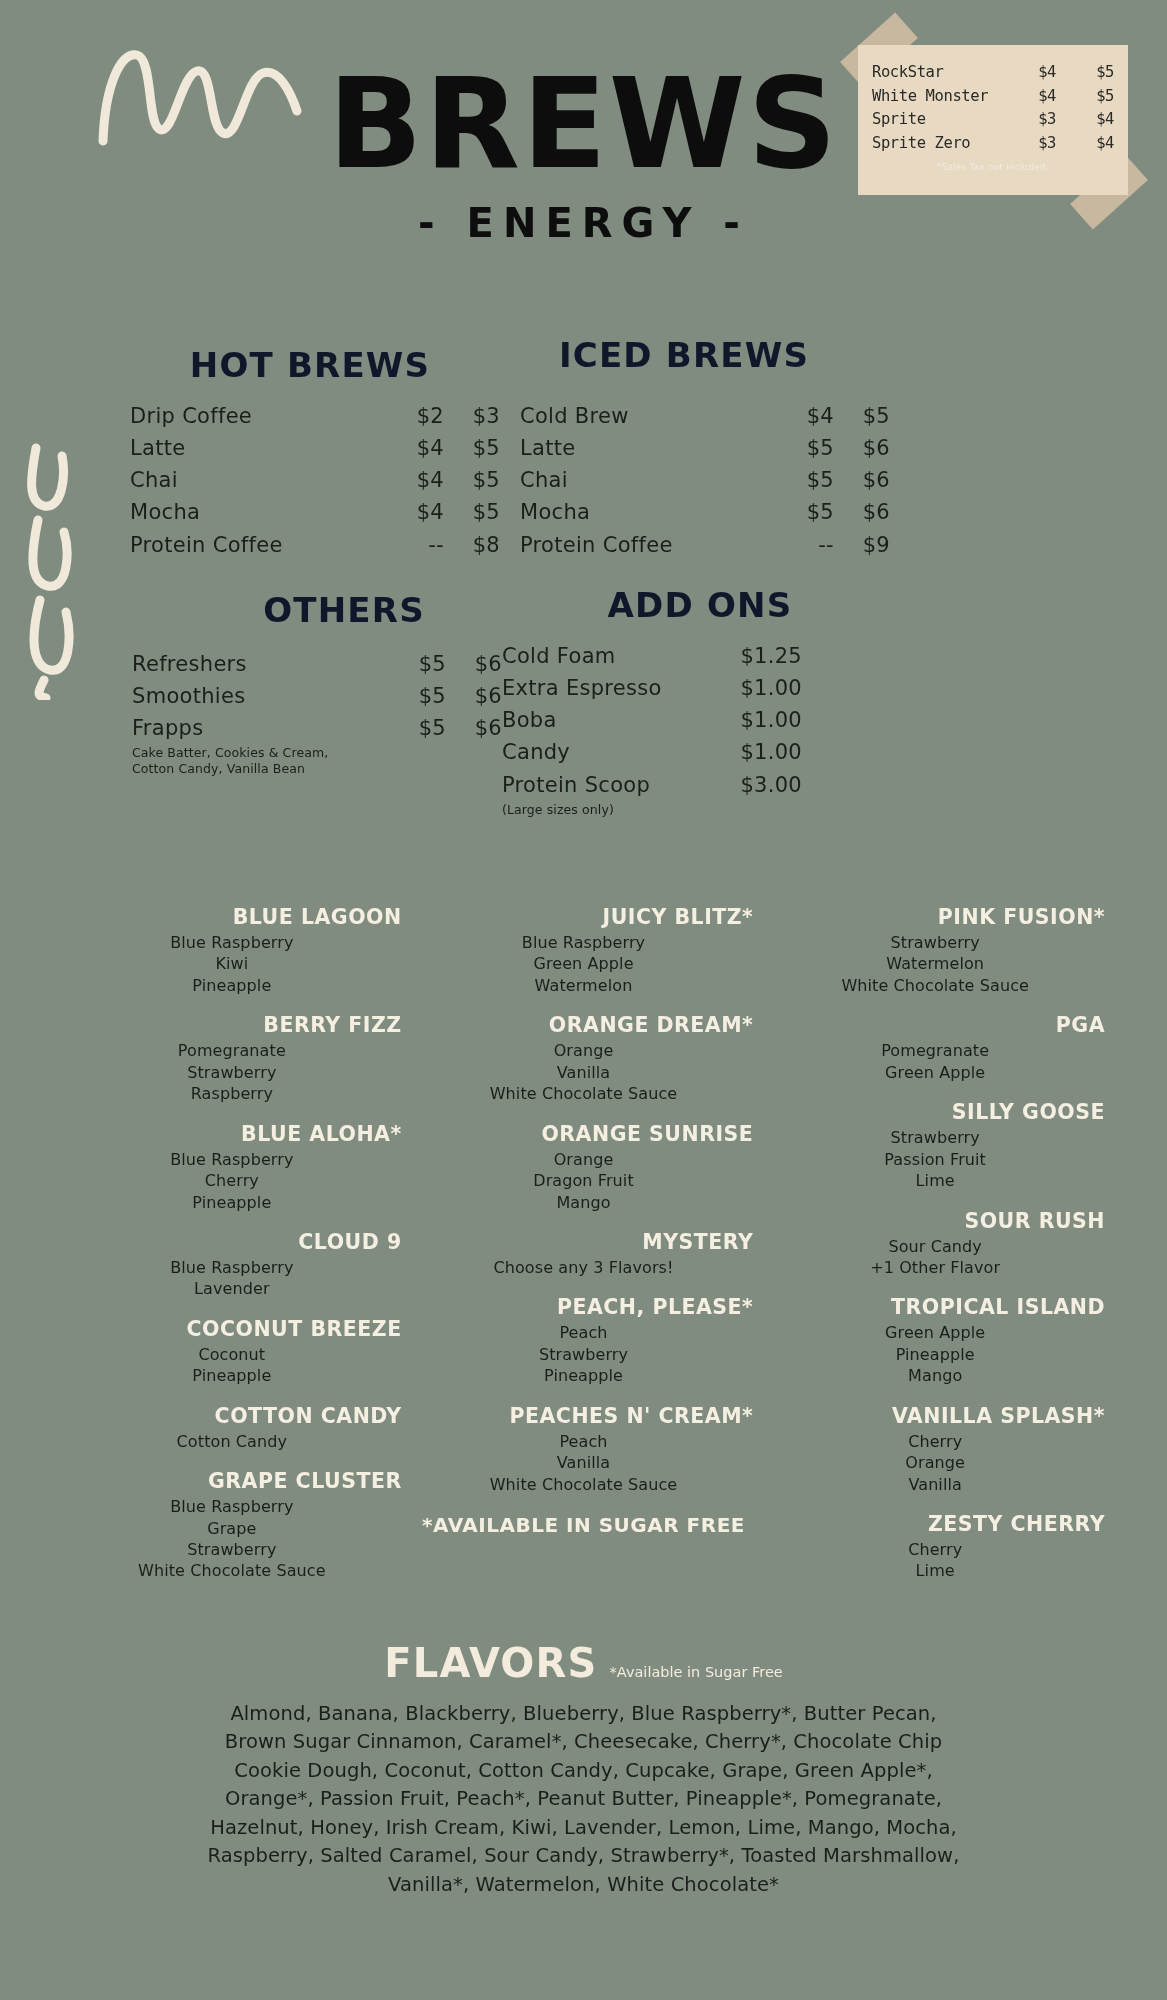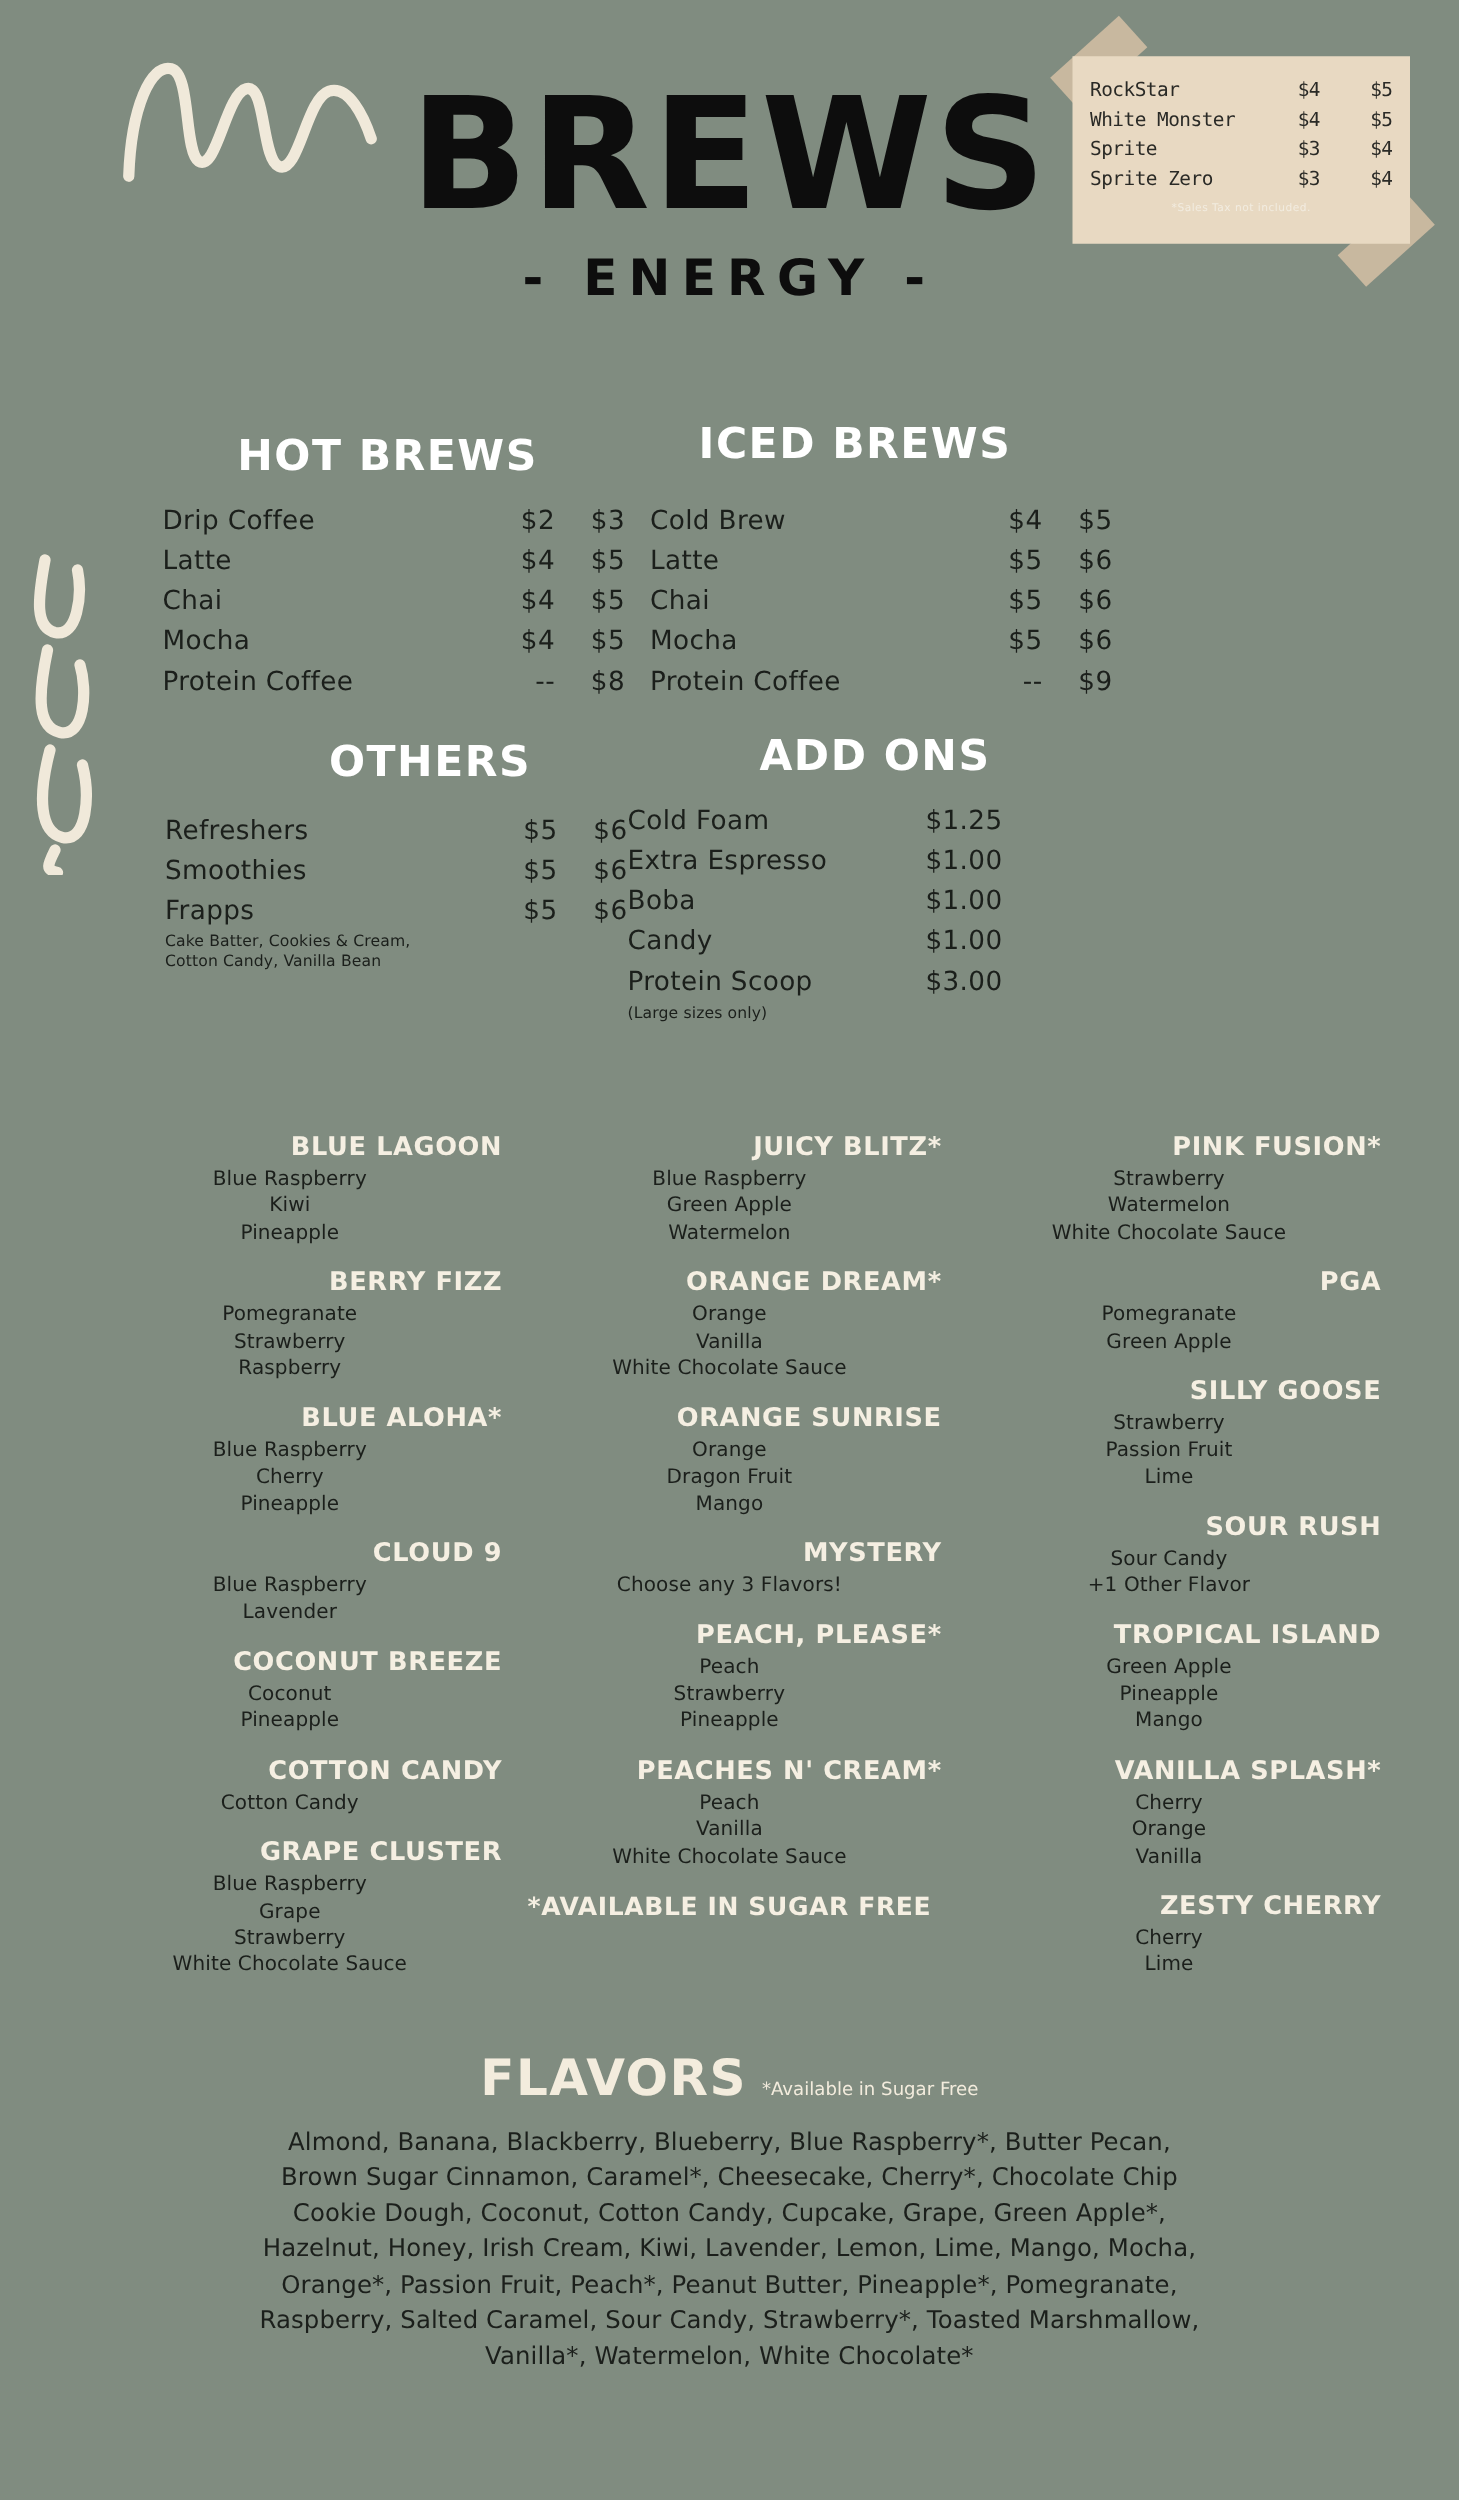--- a/index.html
+++ b/index.html
@@ -101,21 +101,21 @@
     font-weight: 700;
     font-size: 40px;
     letter-spacing: 9px;
     color: #0d0d0d;
   }
 
   
   .sec-head {
     font-family: "DejaVu Sans", sans-serif;
     font-weight: 700;
-    color: #ffffff;
+    color: #0f172a;
     letter-spacing: 1.2px;
     text-align: center;
   }
 
   
   .price-col { position: absolute; }
   .price-row {
     display: flex;
     align-items: baseline;
     font-family: "DejaVu Sans", sans-serif;
@@ -502,19 +502,19 @@
   </div>
 
   <div class="flavors-head-wrap">
     <span class="flavors-head">FLAVORS</span>
     <span class="flavors-star">*Available in Sugar Free</span>
   </div>
   <div class="flavors-body">
     <div>Almond, Banana, Blackberry, Blueberry, Blue Raspberry*, Butter Pecan,</div>
     <div>Brown Sugar Cinnamon, Caramel*, Cheesecake, Cherry*, Chocolate Chip</div>
     <div>Cookie Dough, Coconut, Cotton Candy, Cupcake,  Grape, Green Apple*,</div>
+    <div>Orange*, Passion Fruit, Peach*, Peanut Butter, Pineapple*, Pomegranate,</div>
     <div>Hazelnut, Honey, Irish Cream, Kiwi, Lavender, Lemon, Lime, Mango, Mocha,</div>
-    <div>Orange*, Passion Fruit, Peach*, Peanut Butter, Pineapple*, Pomegranate,</div>
     <div>Raspberry, Salted Caramel, Sour Candy, Strawberry*, Toasted Marshmallow,</div>
     <div>Vanilla*, Watermelon, White Chocolate*</div>
   </div>
 
 </div>
 
 </body></html>

